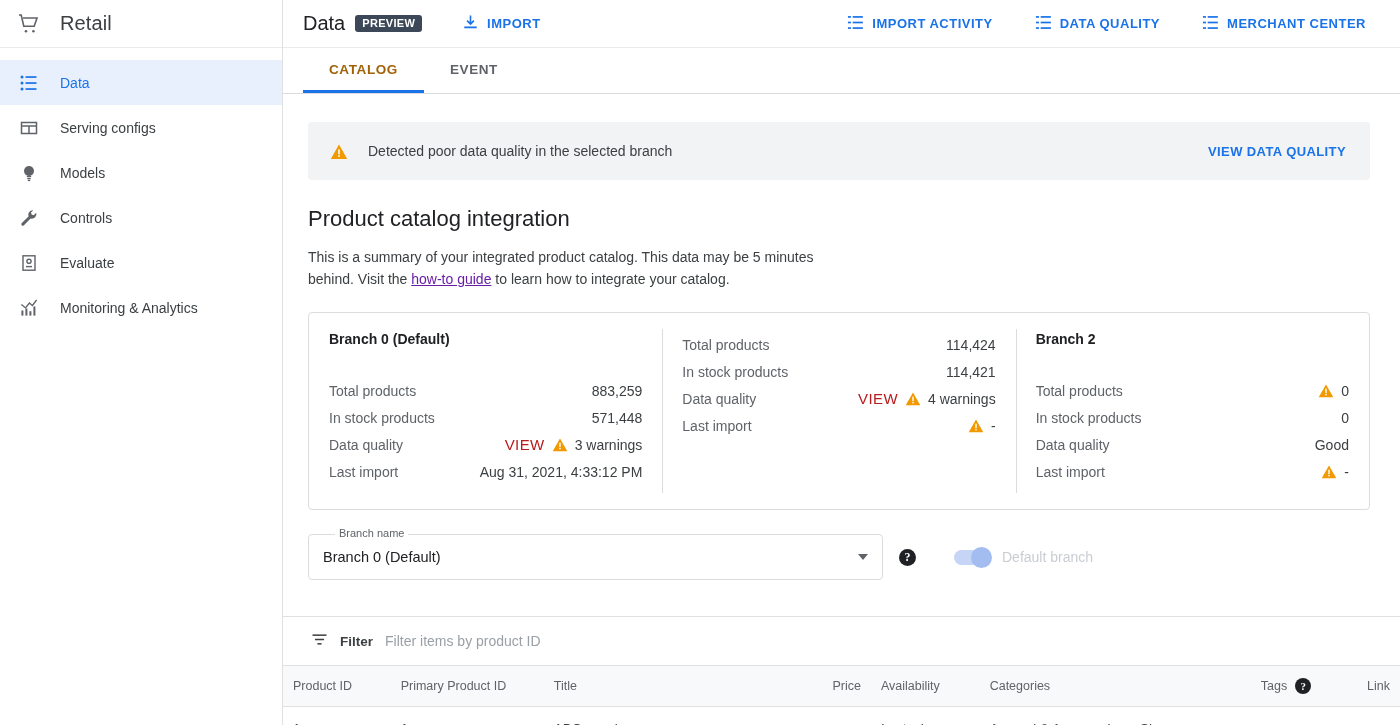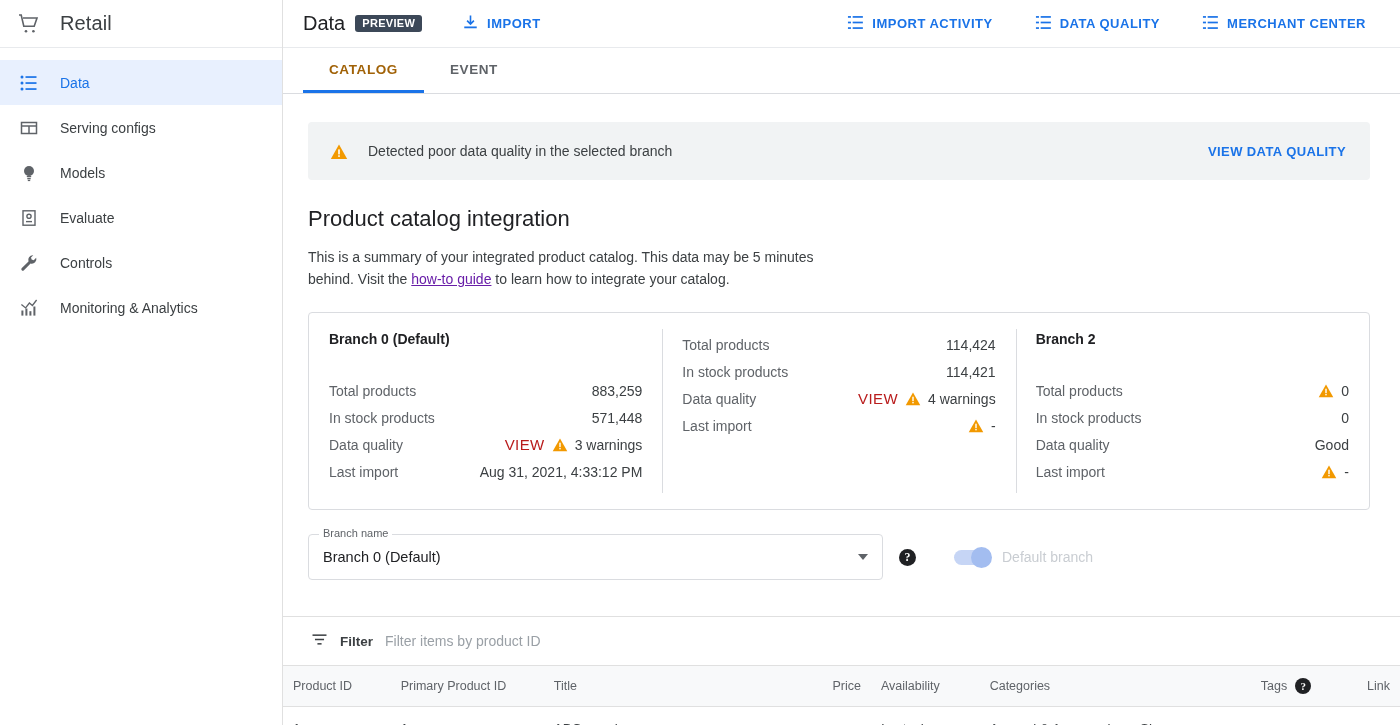--- a/index.html
+++ b/index.html
@@ -118,21 +118,21 @@
 
   .warn-tri { display: inline-block; width: 16px; height: 16px; flex: none; }
 
   
   .selector-row { display: flex; align-items: center; margin-bottom: 36px; }
   .select-field {
     width: 575px; height: 46px; border: 1px solid #dadce0; border-radius: 4px;
     position: relative; display: flex; align-items: center; padding: 0 14px; cursor: pointer;
   }
   .select-legend {
-    position: absolute; top: -8px; left: 10px; background: #fff; padding: 0 4px;
+    position: absolute; top: -8px; left: 26px; background: #fff; padding: 0 4px;
     font-size: 11px; color: #5f6368;
   }
   .select-value { font-size: 14.5px; color: #202124; }
   .select-caret { margin-left: auto; width: 0; height: 0; border-left: 5px solid transparent; border-right: 5px solid transparent; border-top: 6px solid #5f6368; }
   .help-dot {
     width: 17px; height: 17px; border-radius: 50%; background: #202124; color: #fff;
     font-size: 12px; font-weight: bold; display: flex; align-items: center; justify-content: center;
     margin-left: 16px; cursor: pointer; font-family: "Liberation Serif", serif;
   }
   .toggle-wrap { display: flex; align-items: center; margin-left: 38px; gap: 12px; }
@@ -218,36 +218,36 @@
             <rect x="6.8" y="11.6" width="4.4" height="1.5" fill="#5f6368"></rect>
             <rect x="7.3" y="13.8" width="3.4" height="1.5" fill="#5f6368"></rect>
             <rect x="7.8" y="15.8" width="2.4" height="1.3" fill="#5f6368"></rect>
           </svg>
         </span>
         <span class="nav-label">Models</span>
       </div>
 
       <div class="nav-item">
         <span class="nav-ico">
+          <svg width="18" height="18" viewBox="0 0 18 18">
+            <path d="M12.8 1.2a4.6 4.6 0 00-4.3 6.2L1.6 14.3a1.5 1.5 0 002.1 2.1l6.9-6.9a4.6 4.6 0 005.6-5.8l-2.5 2.5-2.1-.6-.6-2.1 2.3-2.3a4.7 4.7 0 00-.5 0z" fill="#5f6368"></path>
+          </svg>
+        </span>
+        <span class="nav-label">Controls</span>
+      </div>
+
+      <div class="nav-item">
+        <span class="nav-ico">
           <svg width="18" height="18" viewBox="0 0 18 18" fill="none" stroke="#5f6368" stroke-width="1.4">
             <rect x="3" y="1.8" width="12" height="14.4"></rect>
             <circle cx="9" cy="7.3" r="2.1"></circle>
             <line x1="6" y1="12.6" x2="12" y2="12.6"></line>
           </svg>
         </span>
         <span class="nav-label">Evaluate</span>
-      </div>
-
-      <div class="nav-item">
-        <span class="nav-ico">
-          <svg width="18" height="18" viewBox="0 0 18 18">
-            <path d="M12.8 1.2a4.6 4.6 0 00-4.3 6.2L1.6 14.3a1.5 1.5 0 002.1 2.1l6.9-6.9a4.6 4.6 0 005.6-5.8l-2.5 2.5-2.1-.6-.6-2.1 2.3-2.3a4.7 4.7 0 00-.5 0z" fill="#5f6368"></path>
-          </svg>
-        </span>
-        <span class="nav-label">Controls</span>
       </div>
 
       <div class="nav-item">
         <span class="nav-ico">
           <svg width="18" height="18" viewBox="0 0 18 18">
             <path d="M1.4 5.5l4.2 3.4L9.4 4l3 2.5L16.6 1" fill="none" stroke="#5f6368" stroke-width="1.3"></path>
             <rect x="1.4" y="11.5" width="2" height="5.1" fill="#5f6368"></rect>
             <rect x="5.4" y="9.5" width="2" height="7.1" fill="#5f6368"></rect>
             <rect x="9.4" y="12.2" width="2" height="4.4" fill="#5f6368"></rect>
             <rect x="13.4" y="7.5" width="2" height="9.1" fill="#5f6368"></rect>

